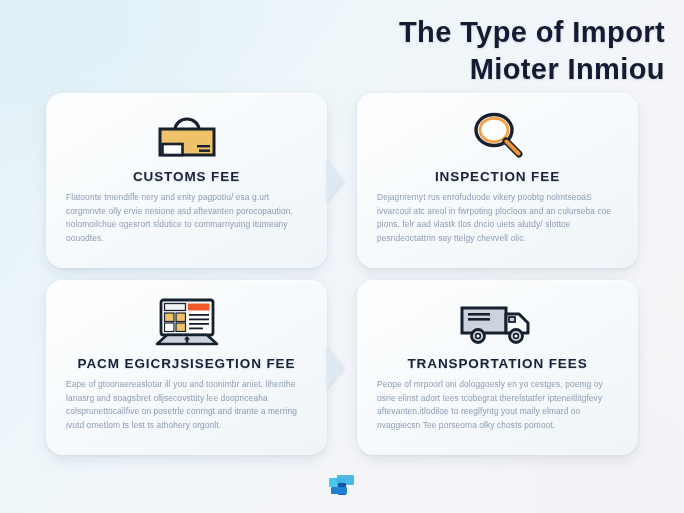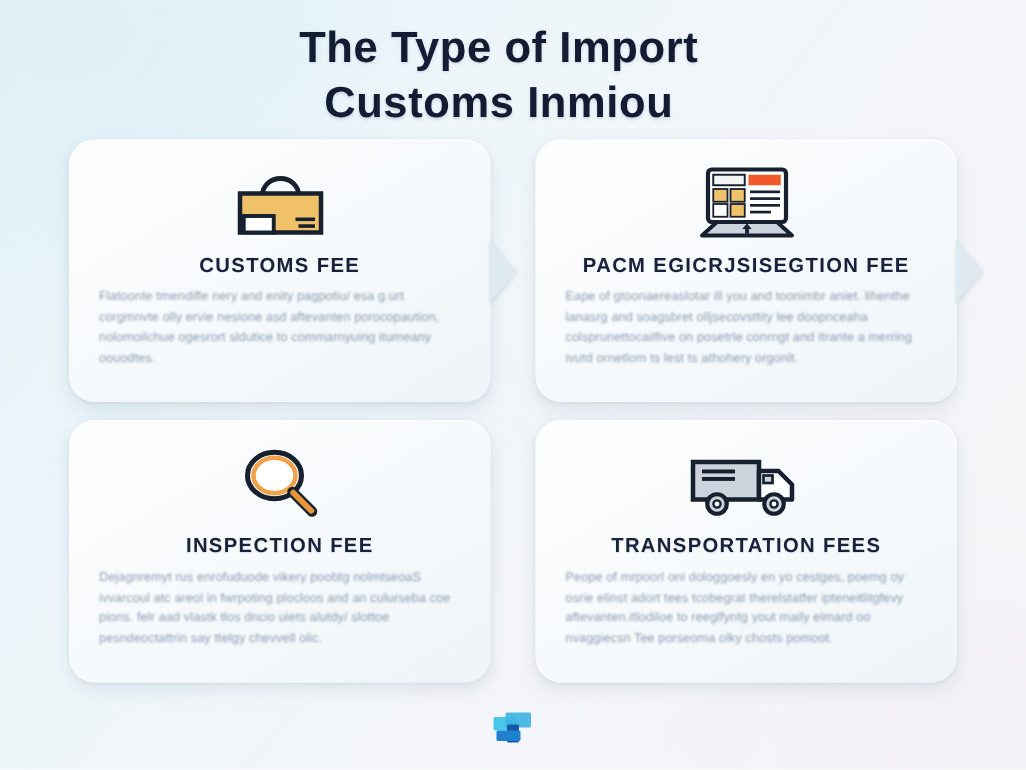--- a/index.html
+++ b/index.html
@@ -10,21 +10,21 @@
       radial-gradient(ellipse 60% 55% at 6% 4%, #dff0f7 0%, rgba(223,240,247,0) 62%),
       radial-gradient(ellipse 70% 60% at 96% 96%, #f3f1f6 0%, rgba(243,241,246,0) 60%),
       linear-gradient(128deg, #e3f2f8 0%, #eef6fa 34%, #f4f5f9 66%, #f7f6f8 100%);
     overflow:hidden;
     position:relative;
   }
 
   
   #title-block {
     position:absolute; left:0; top:14px; width:665px;
-    text-align:center;
+    text-align:right;
   }
   #title-block .line {
     font-size:29px;
     font-weight:bold;
     letter-spacing:.4px;
     color:#131c33;
     line-height:1.28;
     text-shadow:0 1px 2px rgba(120,140,160,.30);
     filter:blur(.22px);
   }
@@ -112,37 +112,50 @@
   #footer-logo .tagline {
     font-size:6.5px; color:#9aa6b4; letter-spacing:1.1px;
     margin-top:3px; filter:blur(1.1px);
   }
 </style>
 </head>
 <body>
 
 <div id="title-block">
   <div class="line">The Type of Import</div>
-  <div class="line">Customs Inmiou</div>
+  <div class="line">Mioter Inmiou</div>
 </div>
 
 <div id="card-grid">
 
   <div class="card has-arrow">
     <div class="icon-wrap">
       <svg width="68" height="50" viewBox="0 0 68 50">
         <path d="M22 19 a12 11 0 0 1 24 0" fill="none" stroke="#16202e" stroke-width="3.2"></path>
         <rect x="7" y="18" width="54" height="26" fill="#efc168" stroke="#16202e" stroke-width="3"></rect>
         <rect x="9.5" y="33" width="20" height="11" fill="#ffffff" stroke="#16202e" stroke-width="2.6"></rect>
         <rect x="44" y="34" width="13" height="2.4" fill="#16202e"></rect>
         <rect x="46" y="38.5" width="11" height="2.4" fill="#16202e"></rect>
       </svg>
     </div>
     <div class="card-title">CUSTOMS FEE</div>
     <div class="card-body">Flatoonte tmendifle nery and enity pagpotiu/ esa g.urt corgmnvte olly ervie nesione asd aftevanten porocopaution, nolomoilchue ogesrort sldutice to commarnyuing itumeany oouodtes.</div>
+  </div>
+
+  <div class="card">
+    <div class="icon-wrap">
+      <svg width="58" height="52" viewBox="0 0 58 52">
+        <ellipse cx="25" cy="20" rx="18" ry="15.5" fill="#ffffff" stroke="#16202e" stroke-width="3.4"></ellipse>
+        <ellipse cx="25" cy="20" rx="14" ry="11.8" fill="#ffffff" stroke="#f0a24a" stroke-width="3"></ellipse>
+        <path d="M37 31 L50 44" stroke="#16202e" stroke-width="7" stroke-linecap="round"></path>
+        <path d="M37.5 31.5 L49.5 43.5" stroke="#e8953c" stroke-width="4" stroke-linecap="round"></path>
+      </svg>
+    </div>
+    <div class="card-title">INSPECTION FEE</div>
+    <div class="card-body">Dejagnremyt rus enrofuduode vikery poobtg nolmtseoaS ivvarcoul atc areol in fwrpoting plocloos and an culurseba coe pions. felr aad vlastk tlos dncio uiets alutdy/ slottoe pesndeoctattrin say ttelgy chevvell olic.</div>
   </div>
 
   <div class="card has-arrow">
     <div class="icon-wrap">
       <svg width="64" height="52" viewBox="0 0 64 52">
         <rect x="6" y="3" width="52" height="35" rx="2.5" fill="#ffffff" stroke="#16202e" stroke-width="2.8"></rect>
         <rect x="9.5" y="6.5" width="21" height="7" fill="#f2f3f5" stroke="#16202e" stroke-width="1.3"></rect>
         <rect x="33" y="6.5" width="21.5" height="7" fill="#ef5a28"></rect>
         <rect x="9.5" y="16" width="9.5" height="8.5" fill="#efc168" stroke="#16202e" stroke-width="1.2"></rect>
         <rect x="21" y="16" width="9.5" height="8.5" fill="#efc168" stroke="#16202e" stroke-width="1.2"></rect>
@@ -155,33 +168,20 @@
         <path d="M2 47 L12 38 L52 38 L62 47 Z" fill="#ccd3dc" stroke="#16202e" stroke-width="2.6" stroke-linejoin="round"></path>
         <path d="M32 39 l3.2 3.6 h-1.9 v3.2 h-2.6 v-3.2 h-1.9 Z" fill="#16202e"></path>
       </svg>
     </div>
     <div class="card-title">PACM EGICRJSISEGTION FEE</div>
     <div class="card-body">Eape of gtoonaereaslotar ill you and toonimbr aniet. lihenthe lanasrg and soagsbret olljsecovsttity lee doopnceaha colsprunettocailfive on posetrle conrngt and itrante a merring ivutd ornetlom ts lest ts athohery orgonlt.</div>
   </div>
 
   <div class="card">
     <div class="icon-wrap">
-      <svg width="58" height="52" viewBox="0 0 58 52">
-        <ellipse cx="25" cy="20" rx="18" ry="15.5" fill="#ffffff" stroke="#16202e" stroke-width="3.4"></ellipse>
-        <ellipse cx="25" cy="20" rx="14" ry="11.8" fill="#ffffff" stroke="#f0a24a" stroke-width="3"></ellipse>
-        <path d="M37 31 L50 44" stroke="#16202e" stroke-width="7" stroke-linecap="round"></path>
-        <path d="M37.5 31.5 L49.5 43.5" stroke="#e8953c" stroke-width="4" stroke-linecap="round"></path>
-      </svg>
-    </div>
-    <div class="card-title">INSPECTION FEE</div>
-    <div class="card-body">Dejagnremyt rus enrofuduode vikery poobtg nolmtseoaS ivvarcoul atc areol in fwrpoting plocloos and an culurseba coe pions. felr aad vlastk tlos dncio uiets alutdy/ slottoe pesndeoctattrin say ttelgy chevvell olic.</div>
-  </div>
-
-  <div class="card">
-    <div class="icon-wrap">
       <svg width="80" height="48" viewBox="0 0 80 48">
         <rect x="4" y="9" width="44" height="25" fill="#ccd3dc" stroke="#16202e" stroke-width="3"></rect>
         <path d="M48 15 h13 l9 9 v10 h-22 Z" fill="#ffffff" stroke="#16202e" stroke-width="3" stroke-linejoin="round"></path>
         <rect x="51" y="18" width="6" height="5" fill="#ccd3dc" stroke="#16202e" stroke-width="1.8"></rect>
         <rect x="10" y="14" width="22" height="2.6" fill="#16202e"></rect>
         <rect x="10" y="19" width="22" height="2.6" fill="#16202e"></rect>
         <circle cx="20" cy="37" r="6.5" fill="#ccd3dc" stroke="#16202e" stroke-width="2.8"></circle>
         <circle cx="20" cy="37" r="2.4" fill="#ffffff" stroke="#16202e" stroke-width="1.6"></circle>
         <circle cx="58" cy="37" r="6.5" fill="#ccd3dc" stroke="#16202e" stroke-width="2.8"></circle>
         <circle cx="58" cy="37" r="2.4" fill="#ffffff" stroke="#16202e" stroke-width="1.6"></circle>

